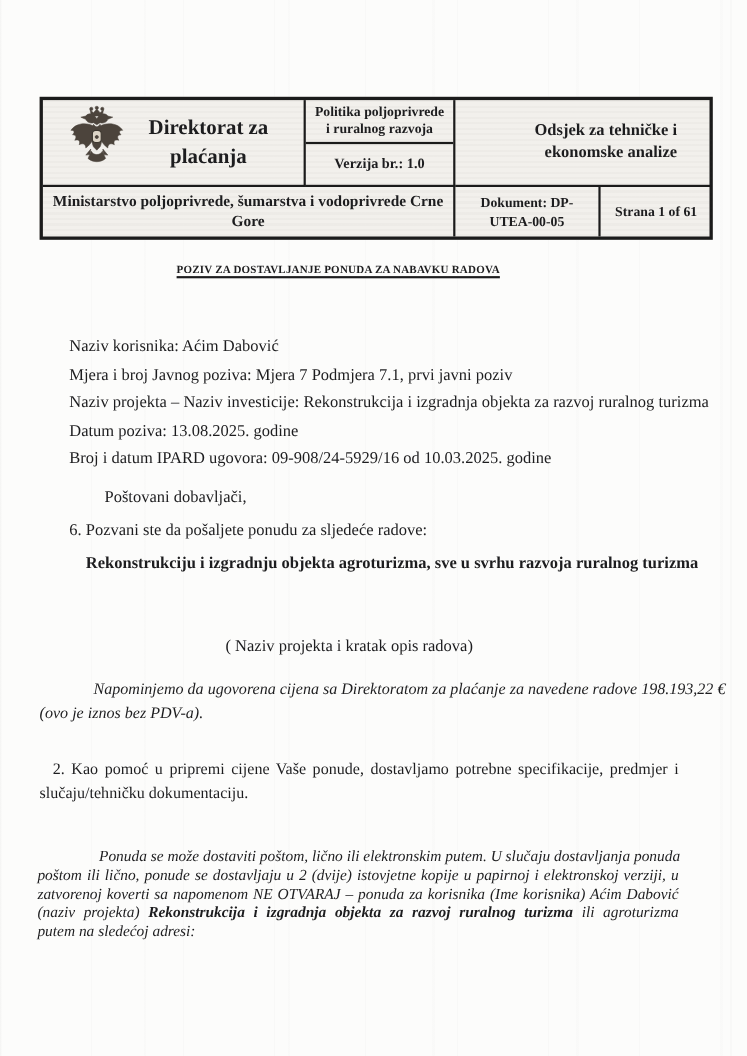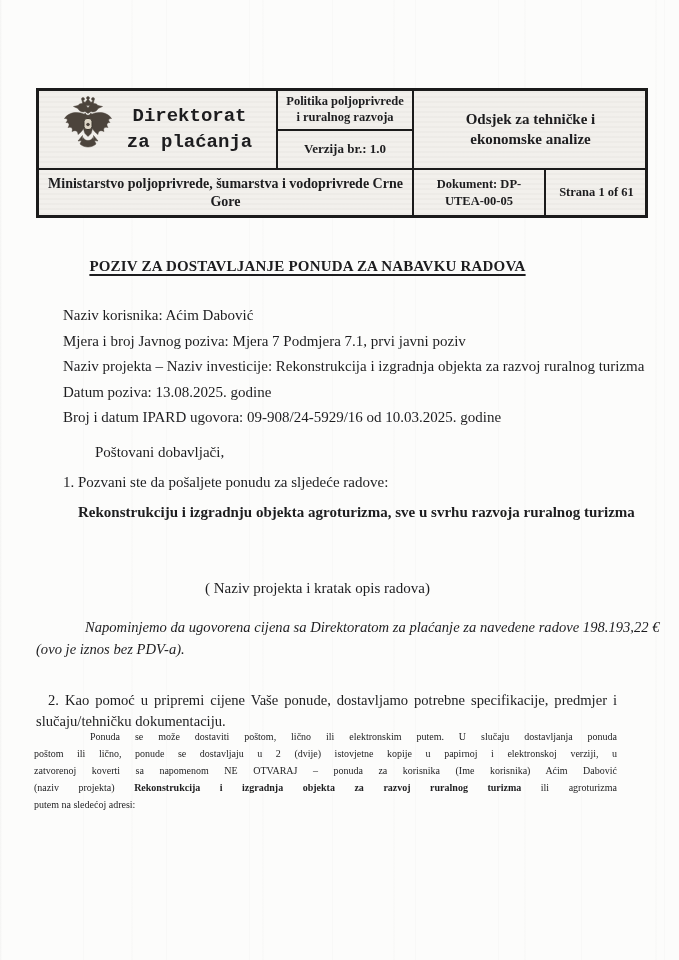--- a/index.html
+++ b/index.html
@@ -27,58 +27,58 @@
     background:var(--tablebg,#f2f0ec);
     box-sizing:border-box;
   }
   .ht-cell{
     box-sizing:border-box;
     display:flex;align-items:center;justify-content:center;
     text-align:center;font-weight:bold;
     background-image:repeating-linear-gradient(0deg, rgba(90,85,78,0.03) 0 2px, transparent 2px 5px);
     padding:2px 4px;
   }
-  .cell-a{grid-column:1;grid-row:1;border-right:2px solid var(--line,#1b1b1b);border-bottom:2px solid var(--line,#1b1b1b);gap:10px;font-family:Liberation Mono, monospace;}
+  .cell-a{grid-column:1;grid-row:1;border-right:2px solid var(--line,#1b1b1b);border-bottom:2px solid var(--line,#1b1b1b);gap:10px;}
   .cell-b{grid-column:2;grid-row:1;border-right:2px solid var(--line,#1b1b1b);border-bottom:2px solid var(--line,#1b1b1b);flex-direction:column;padding:0;align-items:stretch;text-align:center;}
   .cell-b .sub{flex:1;display:flex;align-items:center;justify-content:center;padding:2px 6px;box-sizing:border-box;}
   .cell-b .sub-top{border-bottom:2px solid var(--line,#1b1b1b);}
   .cell-c{grid-column:3 / span 2;grid-row:1;border-bottom:2px solid var(--line,#1b1b1b);}
   .cell-d{grid-column:1 / span 2;grid-row:2;border-right:2px solid var(--line,#1b1b1b);}
   .cell-e{grid-column:3;grid-row:2;border-right:2px solid var(--line,#1b1b1b);}
   .cell-f{grid-column:4;grid-row:2;}
   .directorate-name{font-size:19px;line-height:1.35;max-width:130px;}
   .policy-text{font-size:12.5px;line-height:1.25;}
   .version-text{font-size:13px;border-radius:15px;}
-  .department-text{font-size:15px;line-height:1.3;max-width:170px;}
+  .department-text{font-size:15px;line-height:1.3;max-width:170px;text-align:right;}
   .ministry-text{font-size:14px;line-height:1.25;max-width:360px;}
   .doc-code-text{font-size:12.5px;line-height:1.3;max-width:118px;}
   .page-num-text{font-size:12.5px;}
 
   
   .doc-title{
-    position:absolute;left:0;top:258px;width:615px;
-    text-align:center;font-weight:bold;font-size:15px;letter-spacing:0.2px;
+    position:absolute;left:0;top:240px;width:615px;
+    text-align:center;font-weight:bold;font-size:10px;letter-spacing:0.2px;
   }
   .doc-title span{text-decoration:underline;text-underline-offset:3px;text-decoration-thickness:1.5px;}
 
   .details{position:absolute;left:63px;top:303px;width:560px;font-size:15px;}
   .detail-line{line-height:25.6px;white-space:nowrap;}
 
   .salutation{position:absolute;left:63px;top:444px;font-size:15px;margin-left:32px;}
   .item1{position:absolute;left:63px;top:474px;font-size:15px;}
   .works-line{position:absolute;left:78px;top:504px;font-size:15px;font-weight:bold;}
   .caption{position:absolute;left:205px;top:580px;font-size:15px;}
 
   .note{position:absolute;left:36px;top:616px;width:582px;font-size:14.6px;font-style:italic;line-height:22px;}
   .note .jline{text-align:justify;text-align-last:justify;padding-left:49px;white-space:nowrap;}
 
   .item2{position:absolute;left:36px;top:678px;width:581px;font-size:14.6px;line-height:21px;margin-top:12px;}
   .item2 .jline{text-align:justify;text-align-last:justify;padding-left:12px;white-space:nowrap;}
 
-  .delivery{position:absolute;left:34px;top:729px;width:583px;font-size:10px;line-height:16.9px;}
+  .delivery{position:absolute;left:34px;top:772px;width:583px;font-size:14px;line-height:16.9px;font-style:italic;}
   .delivery .jline{text-align:justify;text-align-last:justify;white-space:nowrap;}
   .delivery .indent{padding-left:56px;}
   .delivery b{font-weight:bold;}
 
   .coat{flex:0 0 auto;}
 </style>
 </head>
 <body>
 
 <div class="scan-page">
@@ -137,21 +137,21 @@
   <div class="details">
     <div class="detail-line">Naziv korisnika: Aćim Dabović</div>
     <div class="detail-line">Mjera i broj Javnog poziva: Mjera 7 Podmjera 7.1, prvi javni poziv</div>
     <div class="detail-line">Naziv projekta – Naziv investicije: Rekonstrukcija i izgradnja objekta za razvoj ruralnog turizma</div>
     <div class="detail-line">Datum poziva: 13.08.2025. godine</div>
     <div class="detail-line">Broj i datum IPARD ugovora: 09-908/24-5929/16 od 10.03.2025. godine</div>
   </div>
 
   <div class="salutation">Poštovani dobavljači,</div>
 
-  <div class="item1">1.  Pozvani ste da pošaljete ponudu za sljedeće radove:</div>
+  <div class="item1">6.  Pozvani ste da pošaljete ponudu za sljedeće radove:</div>
 
   <div class="works-line">Rekonstrukciju i izgradnju objekta  agroturizma, sve u svrhu razvoja ruralnog turizma</div>
 
   <div class="caption">( Naziv projekta i kratak opis radova)</div>
 
   <div class="note">
     <div class="jline">Napominjemo da ugovorena cijena sa Direktoratom za plaćanje za navedene radove 198.193,22 €</div>
     <div>(ovo je iznos bez PDV-a).</div>
   </div>
 

